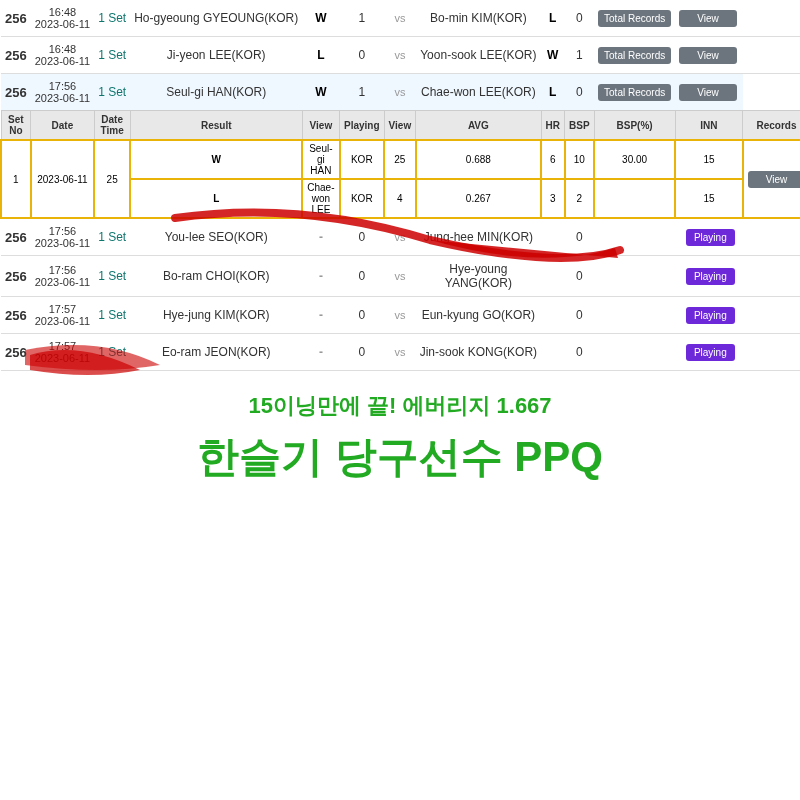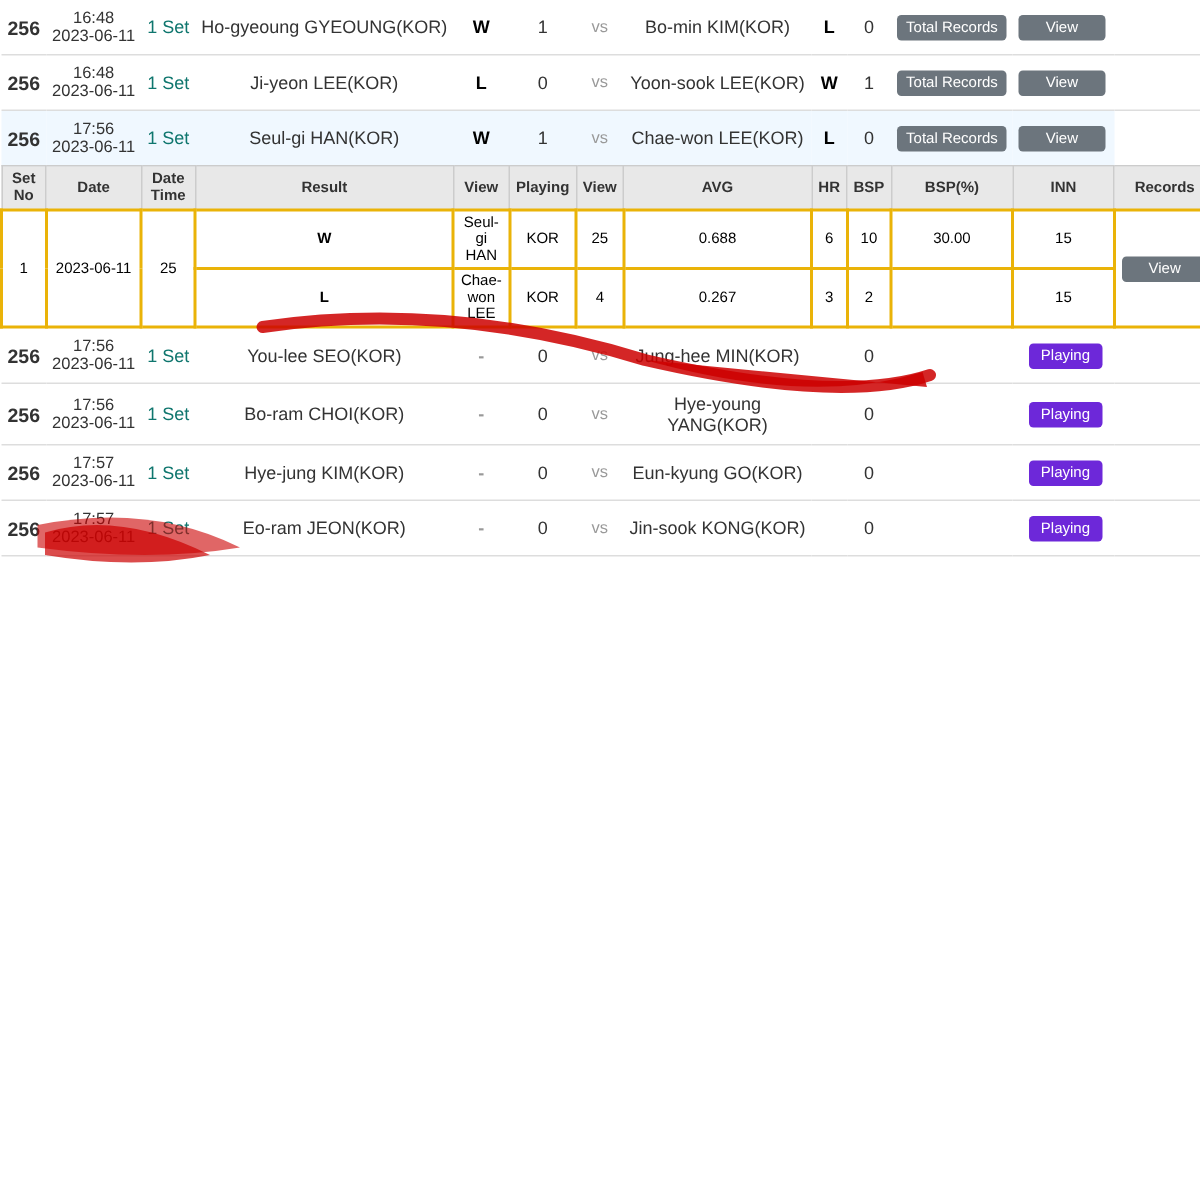--- a/index.html
+++ b/index.html
@@ -340,13 +340,17 @@
   </table>
 
   <svg class="arrow-overlay" viewBox="0 0 800 560">
     <path d="M 175 218 Q 300 200 430 240 Q 560 270 620 250" stroke="#cc0000" stroke-width="8" fill="none" stroke-linecap="round" stroke-linejoin="round" opacity="0.85"></path>
     <path d="M 430 240 Q 530 268 600 252 L 615 248 L 618 258 Z" fill="#cc0000" opacity="0.85"></path>
 
     <path d="M 30 355 Q 80 340 140 370 Q 90 380 30 370 Z" fill="#cc0000" opacity="0.7"></path>
     <path d="M 25 350 Q 100 335 160 365 Q 100 375 25 365 Z" fill="#cc0000" opacity="0.6"></path>
   </svg>
 
+  <div class="bottom-section">
+    <div class="subtitle-text">15이닝만에 끝! 에버리지 1.667</div>
+    <div class="main-title-text">한슬기 당구선수 PPQ</div>
+  </div>
 </div>
 
 </body></html>

